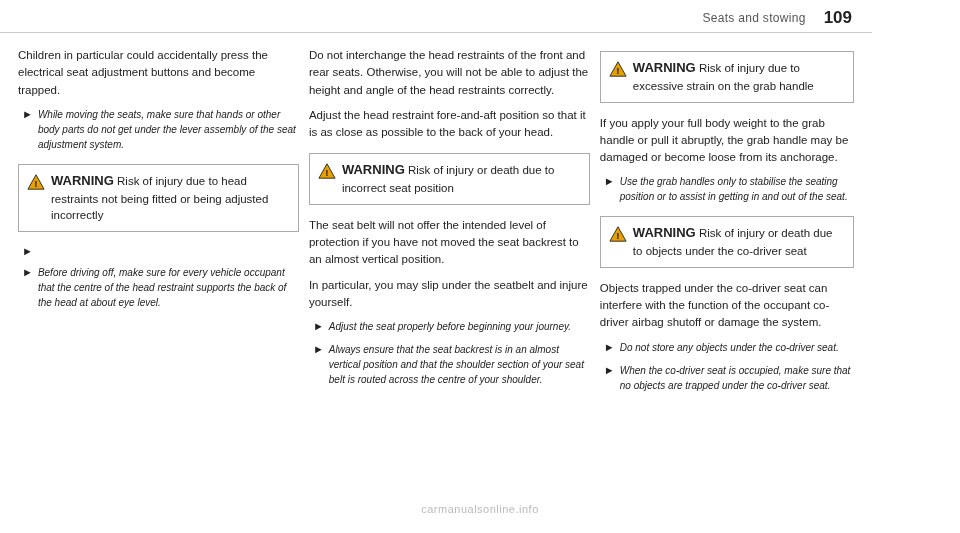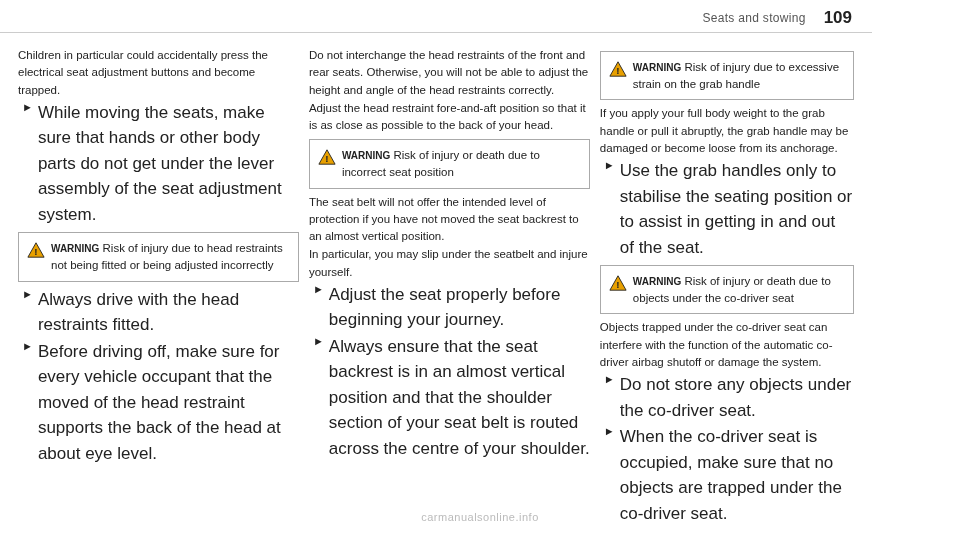--- a/index.html
+++ b/index.html
@@ -38,21 +38,21 @@
     .content-area {
       display: flex;
       flex-direction: row;
       padding: 14px 18px 14px 18px;
       gap: 10px;
     }
     .col {
       flex: 1;
       display: flex;
       flex-direction: column;
-      gap: 1px;
+      gap: 8px;
     }
     .col-left { flex: 1.05; }
     .col-mid { flex: 1.05; }
     .col-right { flex: 0.95; }
 
     p {
       font-size: 11.5px;
       line-height: 1.5;
       color: #222;
     }
@@ -62,23 +62,24 @@
       gap: 5px;
       margin-left: 4px;
     }
     .bullet-arrow {
       font-size: 11px;
       margin-top: 1px;
       flex-shrink: 0;
       color: #222;
     }
     .bullet-text {
-      font-size: 17px;
+      font-size: 10px;
       line-height: 1.5;
       color: #222;
+      font-style: italic;
     }
 
     .warning-box {
       border: 1px solid #aaa;
       padding: 7px 8px;
       background: #fff;
       margin: 4px 0;
     }
     .warning-header {
       display: flex;
@@ -92,26 +93,26 @@
       flex-shrink: 0;
       margin-top: 1px;
     }
     .warning-header-text {
       font-size: 11.5px;
       line-height: 1.45;
       color: #222;
     }
     .warning-label {
       font-weight: bold;
-      font-size: 10px;
+      font-size: 13px;
     }
 
     .watermark {
       position: fixed;
-      bottom: 10px;
+      bottom: 18px;
       left: 50%;
       transform: translateX(-50%);
       font-size: 11px;
       color: #bbb;
       letter-spacing: 0.5px;
       pointer-events: none;
     }
   </style>
 </head>
 <body>
@@ -142,26 +143,25 @@
           <span class="warning-header-text">
             <span class="warning-label">WARNING</span>
              <span>Risk of injury due to head restraints not being fitted or being adjusted incorrectly</span>
           </span>
         </div>
       </div>
 
 
       <div class="bullet-item">
         <span class="bullet-arrow">►</span>
-        <span class="bullet-text">Always drive with the head restraints fitted.</span>
-      </div>
-
-      <div class="bullet-item">
-        <span class="bullet-arrow">►</span>
-        <span class="bullet-text">Before driving off, make sure for every vehicle occupant that the moved of the head restraint supports the back of the head at about eye level.</span>
+      </div>
+
+      <div class="bullet-item">
+        <span class="bullet-arrow">►</span>
+        <span class="bullet-text">Before driving off, make sure for every vehicle occupant that the centre of the head restraint supports the back of the head at about eye level.</span>
       </div>
     </div>
 
     <div class="col col-mid">
       <p>Do not interchange the head restraints of the front and rear seats. Otherwise, you will not be able to adjust the height and angle of the head restraints correctly.</p>
       <p>Adjust the head restraint fore-and-aft position so that it is as close as possible to the back of your head.</p>
 
       <div class="warning-box">
         <div class="warning-header">
           <svg class="warning-triangle" viewBox="0 0 20 18" xmlns="http://www.w3.org/2000/svg">
@@ -216,21 +216,21 @@
             <polygon points="10,1 19,17 1,17" fill="#e8a000" stroke="#222" stroke-width="1"></polygon>
             <text x="10" y="15" text-anchor="middle" font-size="11" font-weight="bold" fill="#222">!</text>
           </svg>
           <span class="warning-header-text">
             <span class="warning-label">WARNING</span>
              <span>Risk of injury or death due to objects under the co-driver seat</span>
           </span>
         </div>
       </div>
 
-      <p>Objects trapped under the co-driver seat can interfere with the function of the automatic co-driver airbag shutoff or damage the system.</p>
+      <p>Objects trapped under the co-driver seat can interfere with the function of the occupant co-driver airbag shutoff or damage the system.</p>
 
       <div class="bullet-item">
         <span class="bullet-arrow">►</span>
         <span class="bullet-text">Do not store any objects under the co-driver seat.</span>
       </div>
 
       <div class="bullet-item">
         <span class="bullet-arrow">►</span>
         <span class="bullet-text">When the co-driver seat is occupied, make sure that no objects are trapped under the co-driver seat.</span>
       </div>

